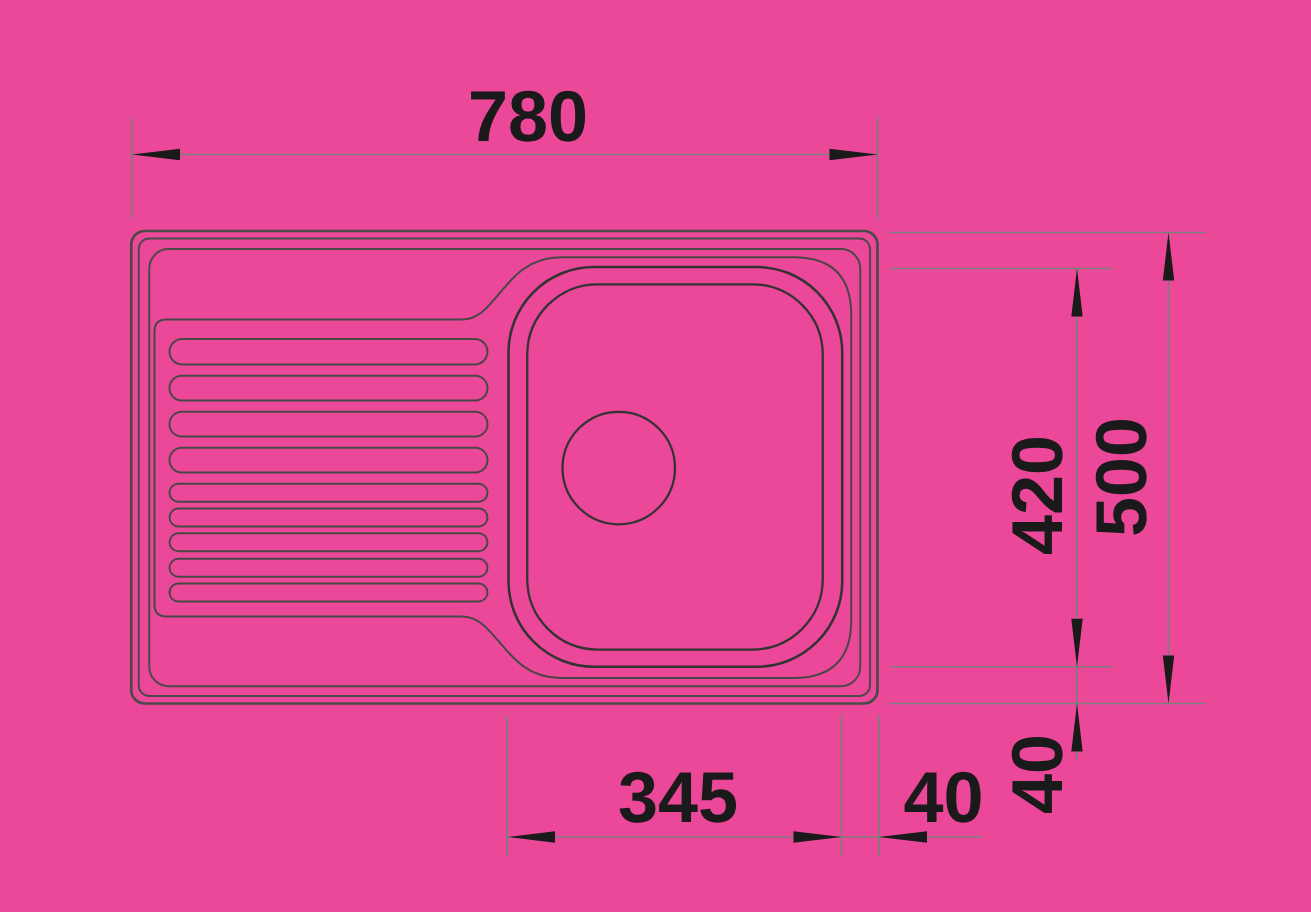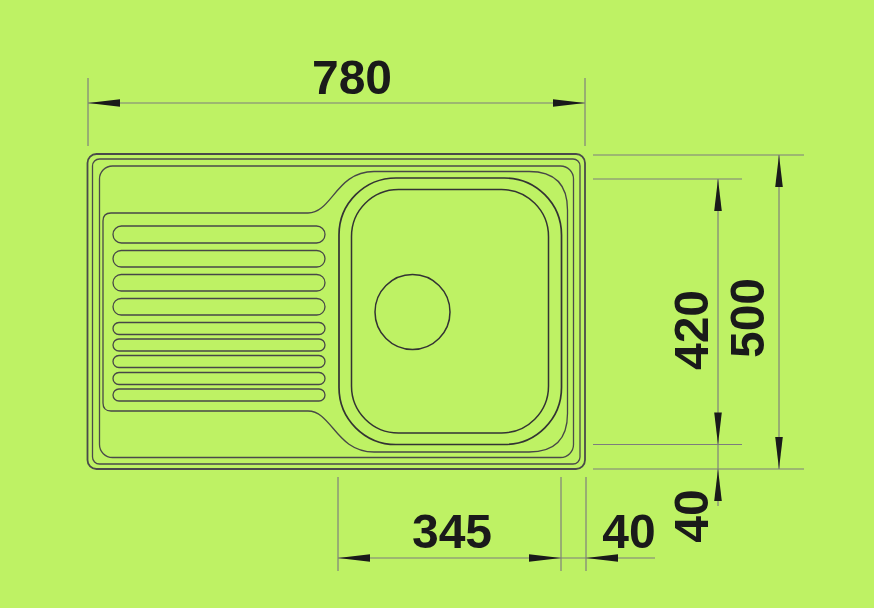--- a/index.html
+++ b/index.html
@@ -4,21 +4,21 @@
 <style>
   html, body {
     margin: 0;
     padding: 0;
     background: #ffffff;
   }
   .canvas {
     position: relative;
     width: 874px;
     height: 608px;
-    background: #bef264;
+    background: #ec4899;
     overflow: hidden;
     font-family: "Liberation Sans", "DejaVu Sans", sans-serif;
   }
   svg { display: block; }
   .outline-group  { fill: none; stroke: #4a4a4a; }
   .recess-group   { fill: none; stroke: #474747; }
   .bowl-group     { fill: none; stroke: #333333; }
   .dim-group      { fill: none; stroke: #7d7d7d; stroke-width: 1.15; }
   .arrow-group    { fill: #1a1a1a; stroke: none; }
   .label-group text {

